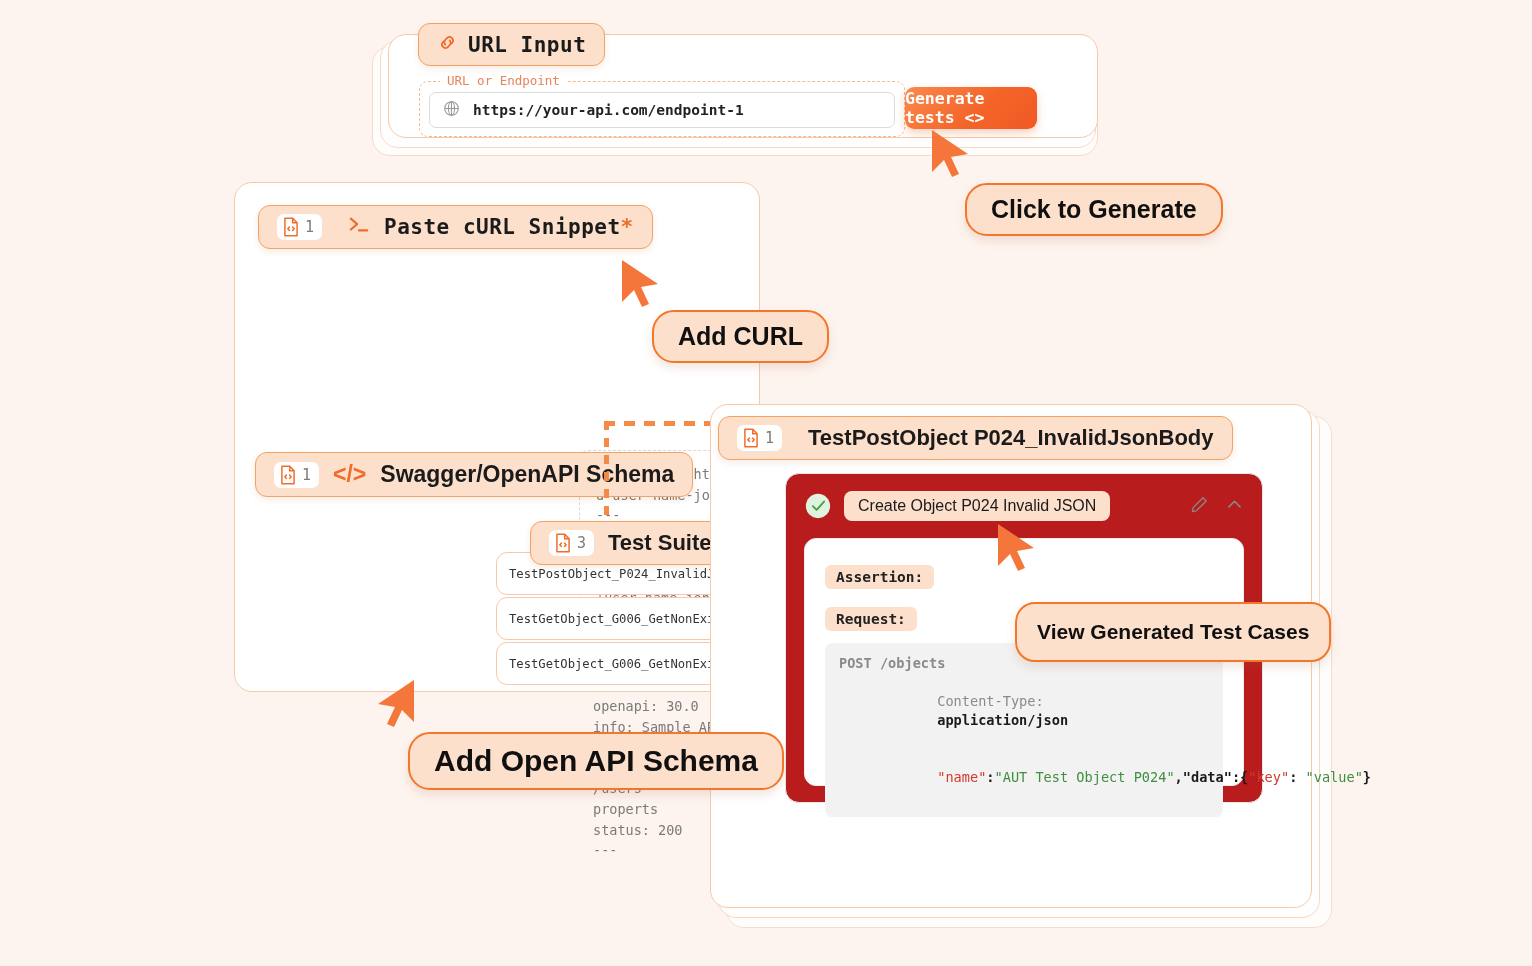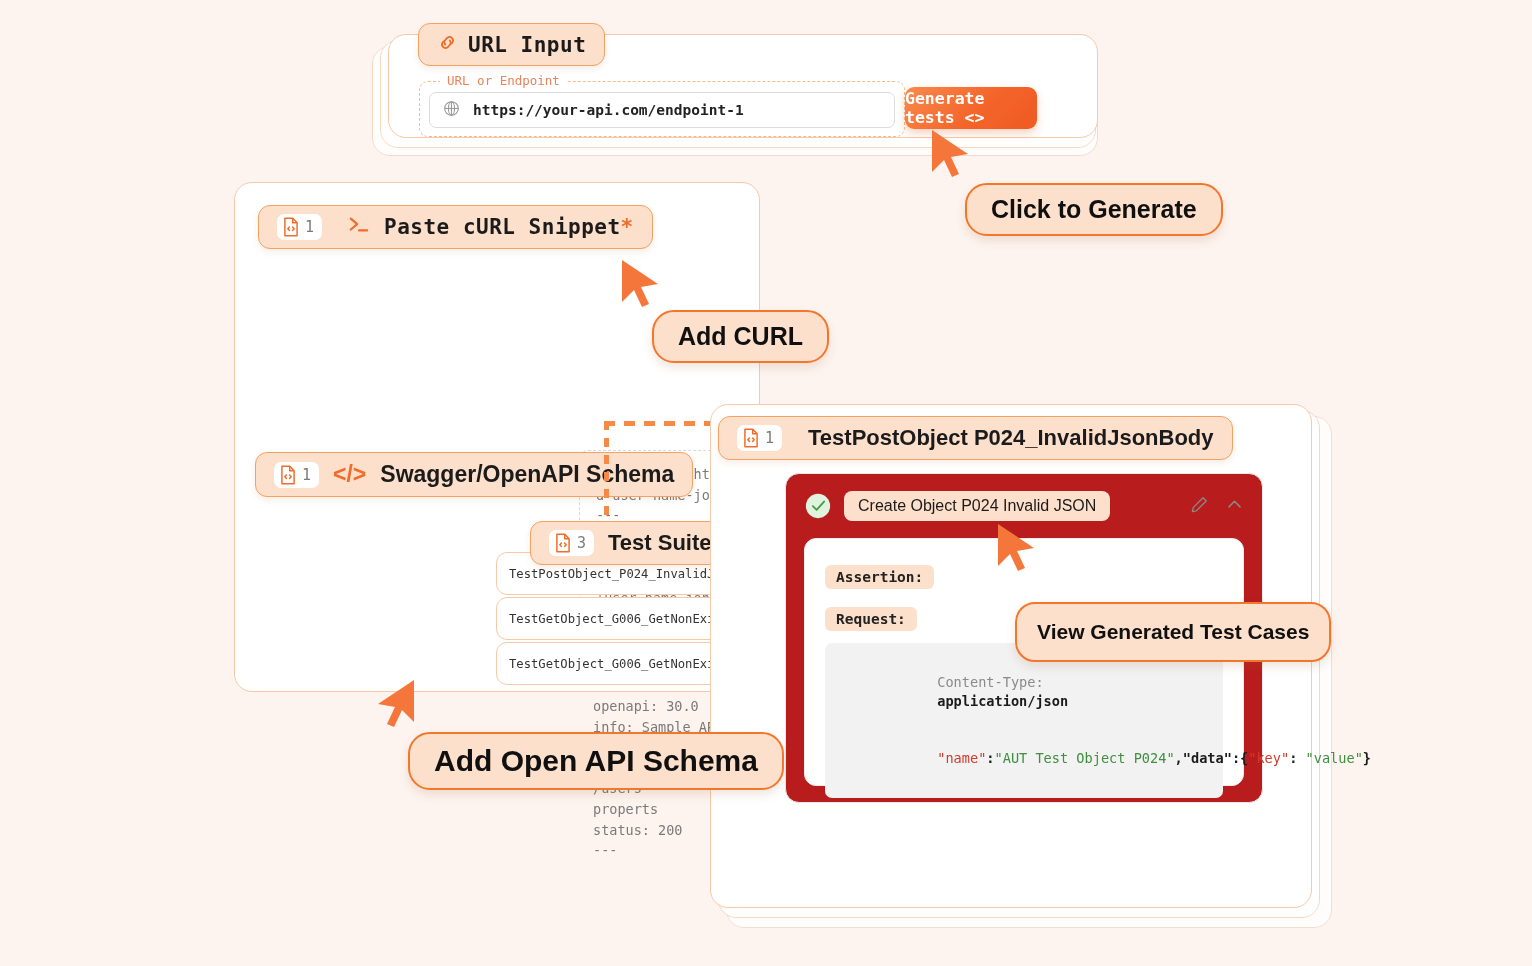--- a/index.html
+++ b/index.html
@@ -367,20 +367,21 @@
 
       <div class="body-panel">
         <span class="sec-label">Assertion:</span>
 
 
         <div style="margin-top:18px;">
           <span class="sec-label">Request:</span>
         </div>
 
         <div class="req-box">
+          <div class="code-line k-dark">POST /objects</div>
           <div class="code-line">
             <span>Content-Type:</span>
             <span class="k-dark">application/json</span>
           </div>
           <div class="code-line">
             <span class="k-red">"name"</span><span class="k-dark">:</span><span class="k-green">"AUT Test Object P024"</span><span class="k-dark">,</span><span class="k-dark">"data"</span><span class="k-dark">:{</span><span class="k-red">"key"</span><span class="k-dark">: </span><span class="k-green">"value"</span><span class="k-dark">}</span>
           </div>
         </div>
       </div>
     </div>

